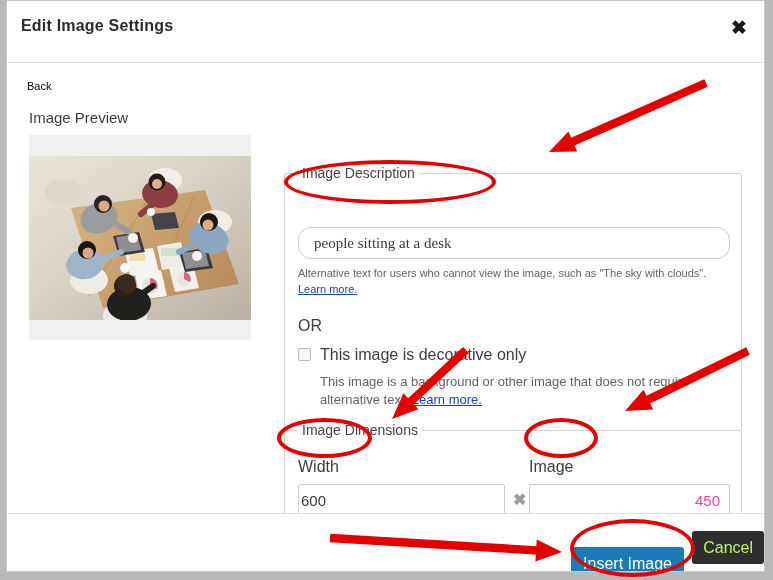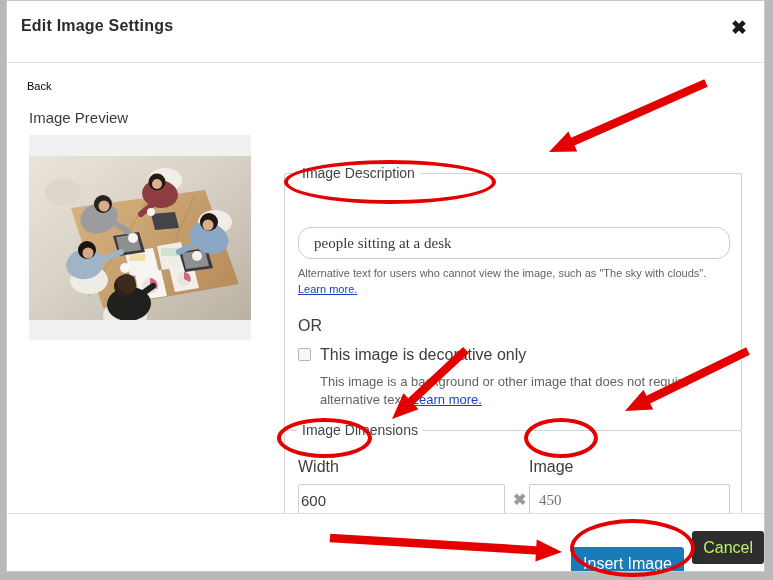--- a/index.html
+++ b/index.html
@@ -282,23 +282,24 @@
     position: absolute;
     left: 244px;
     top: 53px;
     width: 201px;
     height: 32px;
     box-sizing: border-box;
     border: 1px solid #cdcdcd;
     border-radius: 2px;
     padding: 0 9px;
     font-size: 15px;
-    color: #737373;
-    font-family: Liberation Serif, serif;
+    color: #ec4899;
+    font-family: Liberation Sans, sans-serif;
     background: #fff;
+    text-align: right;
   }
   #lock-row {
     position: absolute;
     left: 13px;
     top: 94px;
   }
   #lock-label {
     display: inline-block;
     margin-left: 9px;
     font-size: 16px;

